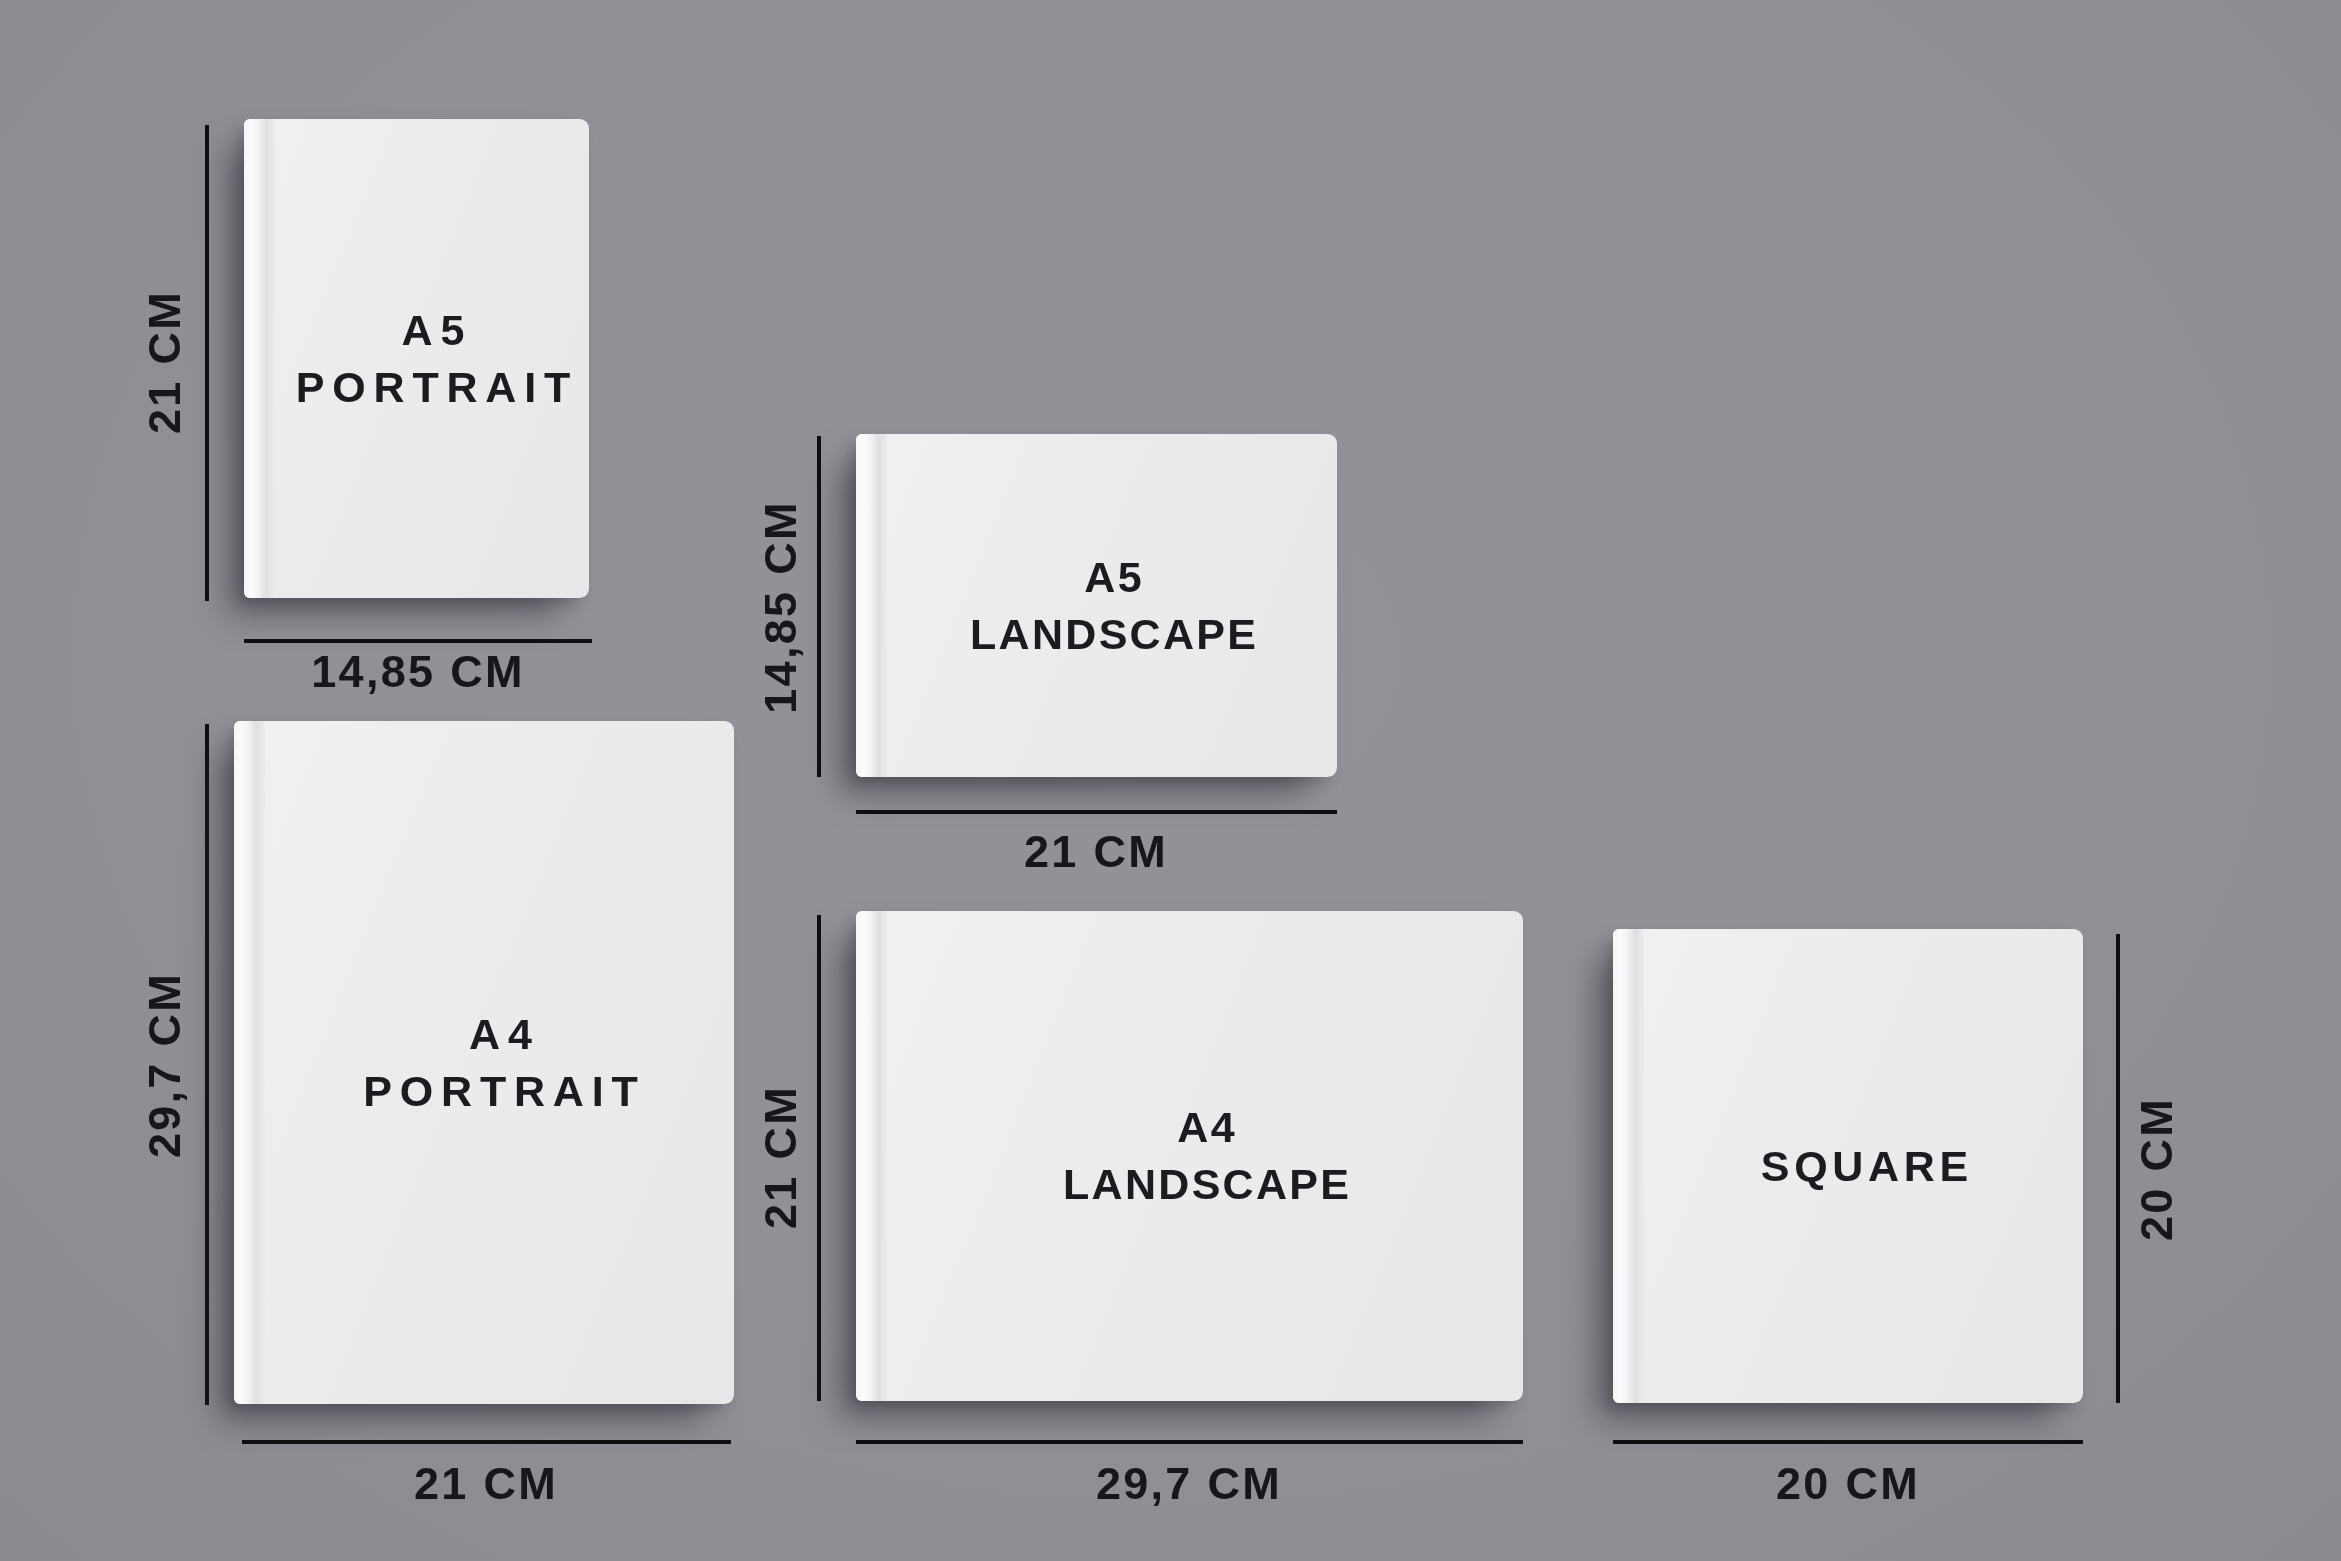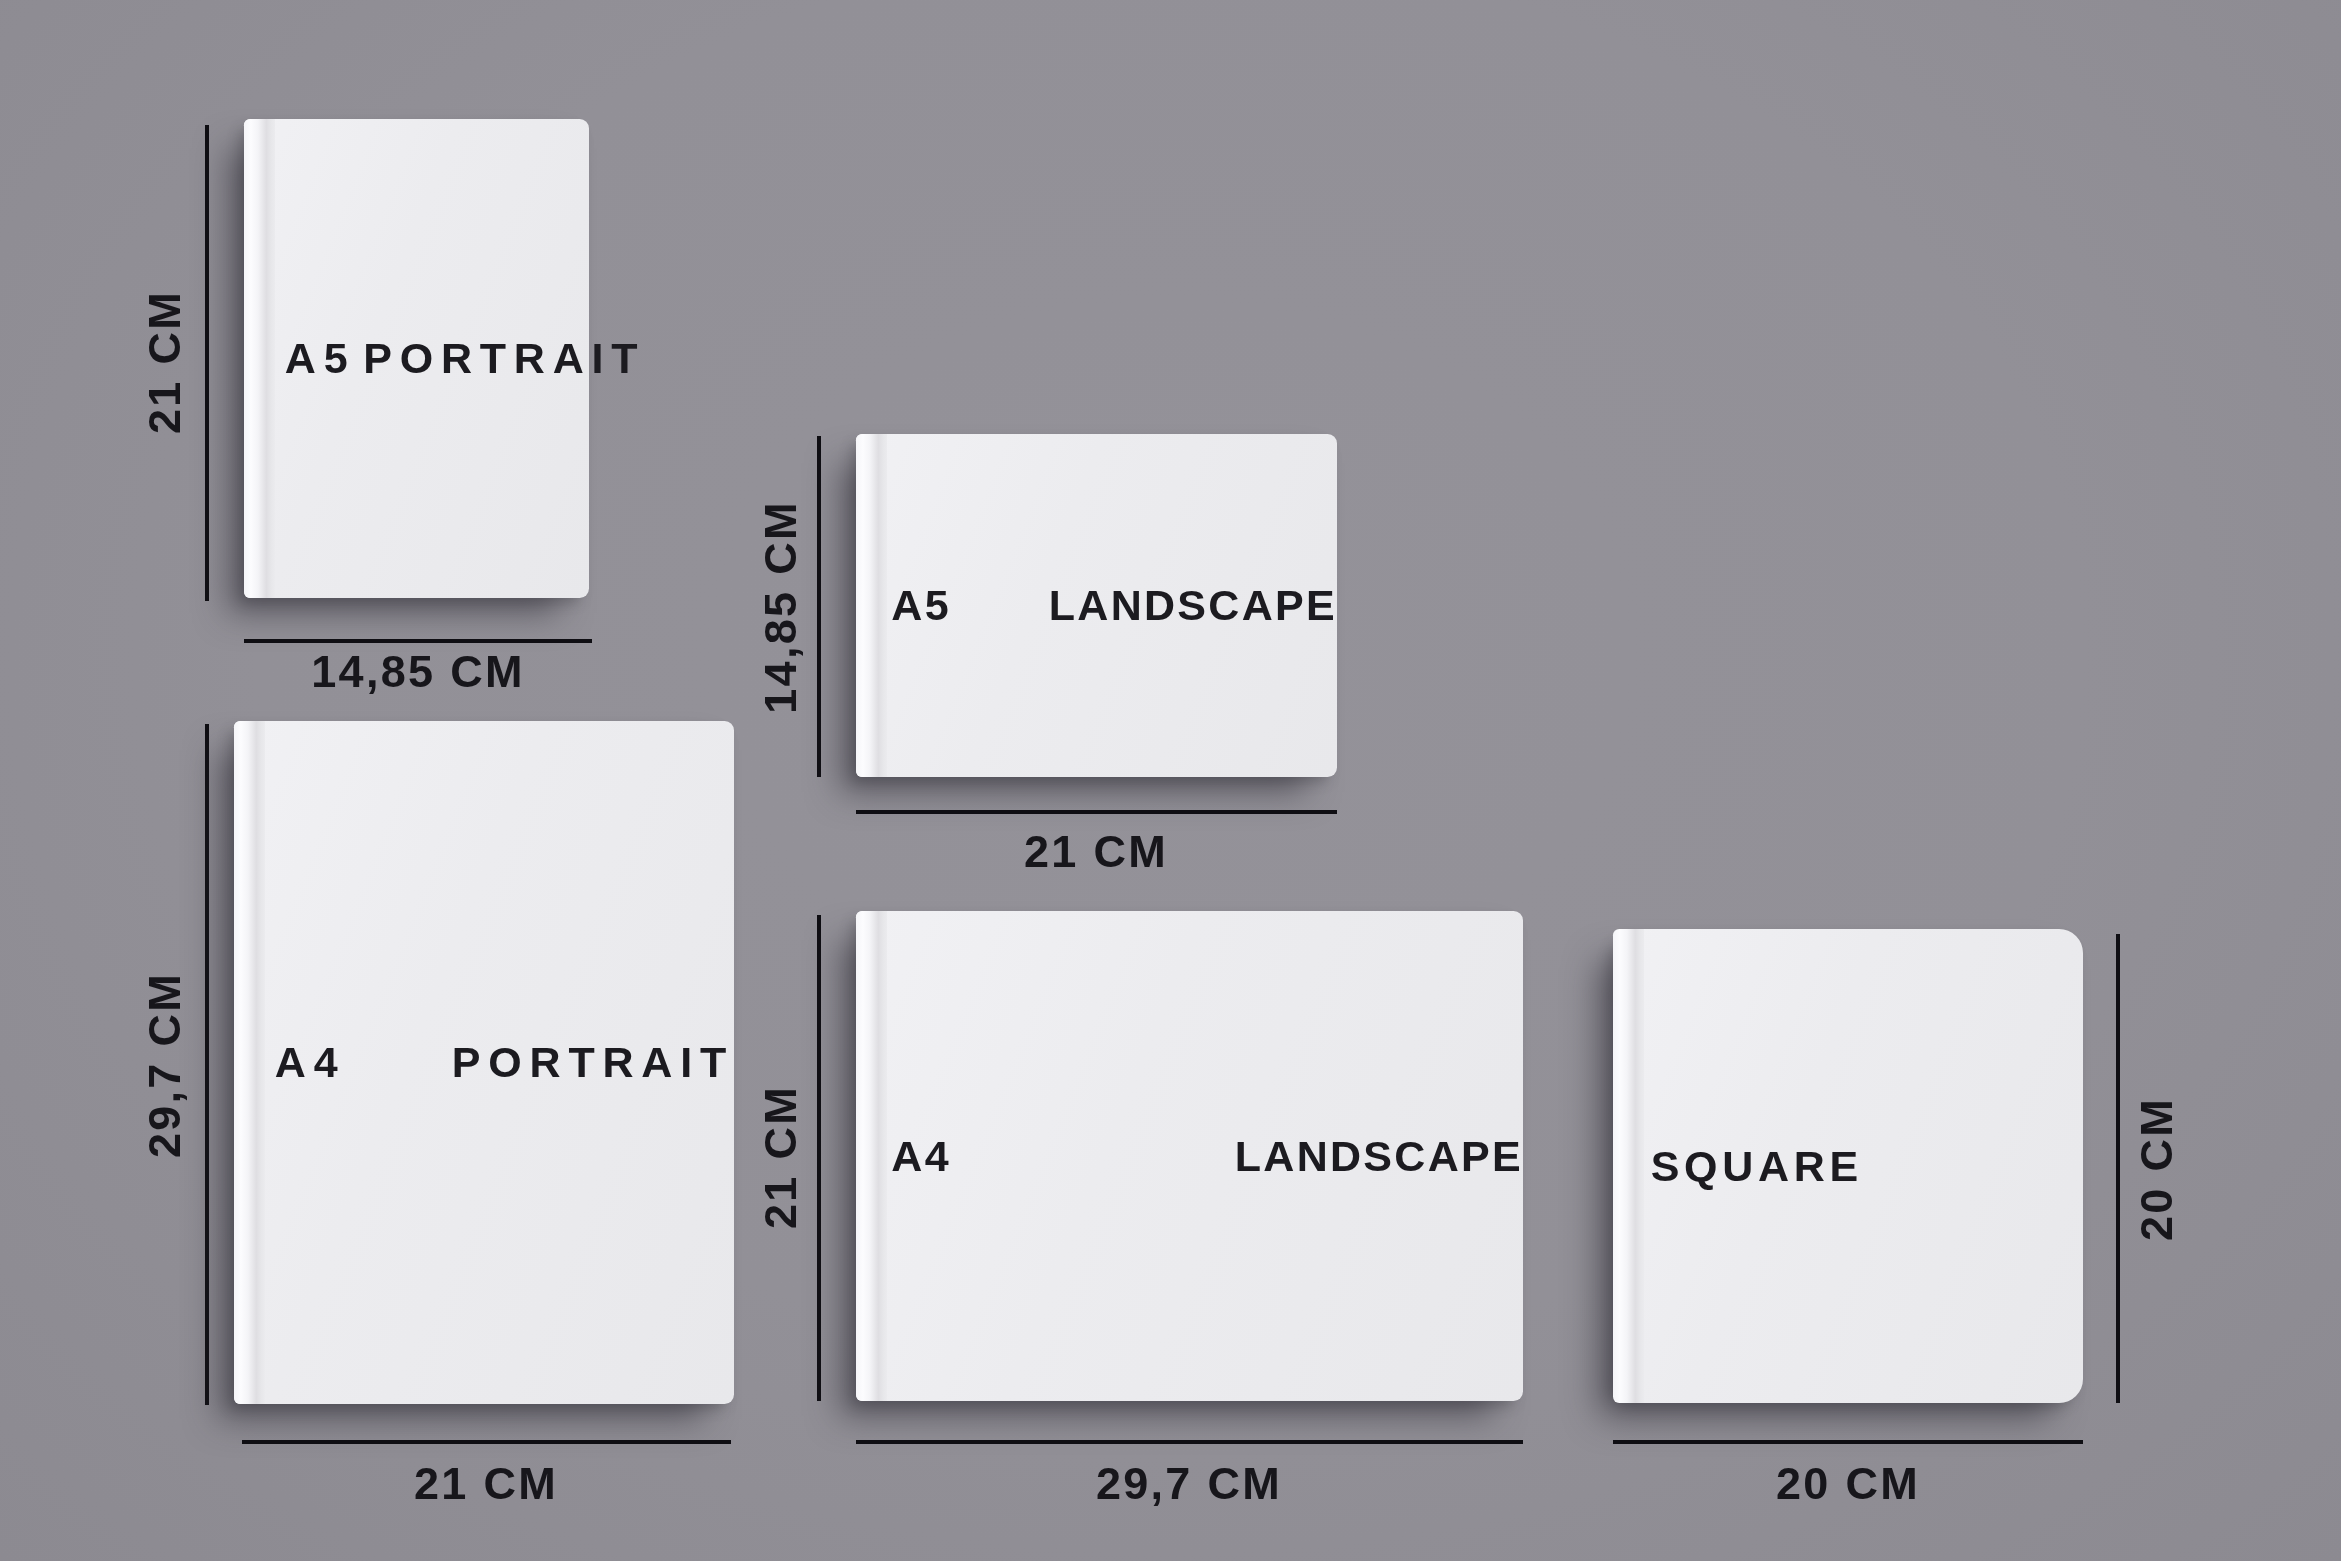--- a/index.html
+++ b/index.html
@@ -39,23 +39,23 @@
     width: 31px;
     border-radius: 6.2px 0 0 6.2px;
     background: linear-gradient(to right,
       #f5f5f8 0%, #fcfcfe 22%, #f4f4f7 45%,
       #dfdee2 72%, #e7e7ea 88%, #ebebee 100%);
   }
   .title {
     position: absolute;
     inset: 0;
     display: flex;
-    flex-direction: row;
+    flex-direction: column;
     align-items: center;
-    justify-content: space-between;
+    justify-content: center;
     text-align: center;
     color: var(--color-title);
     font-weight: 700;
     font-size: 43px;
     line-height: 1.32;
     margin-left: 33px;
   }
   .title span { display: block; white-space: nowrap; }
   .ls-wide  .title span { letter-spacing: 7.8px; padding-left: 7.8px; }
   .ls-tight .title span { letter-spacing: 2.3px;  padding-left: 2.3px; }
@@ -102,21 +102,21 @@
   .g3-vlabel{ left: 165px;  top: 1065px; }
   .g3-hline { left: 242px;  top: 1440px; width: 489px; }
   .g3-hlabel{ left: 486px;  top: 1484px; }
   
   .g4-book  { left: 856px; top: 911px; width: 667px; height: 490px; }
   .g4-vline { left: 817px; top: 915px; height: 486px; }
   .g4-vlabel{ left: 781px; top: 1157px; }
   .g4-hline { left: 856px; top: 1440px; width: 667px; }
   .g4-hlabel{ left: 1189px; top: 1484px; }
   
-  .g5-book  { left: 1613px; top: 929px; width: 470px; height: 474px; border-radius: 24px; }
+  .g5-book  { left: 1613px; top: 929px; width: 470px; height: 474px; }
   .g5-vline { left: 2116px; top: 934px; height: 469px; }
   .g5-vlabel{ left: 2157px; top: 1169px; }
   .g5-hline { left: 1613px; top: 1440px; width: 470px; }
   .g5-hlabel{ left: 1848px; top: 1484px; }
 </style>
 </head>
 <body>
 
 <div class="stage">
 

